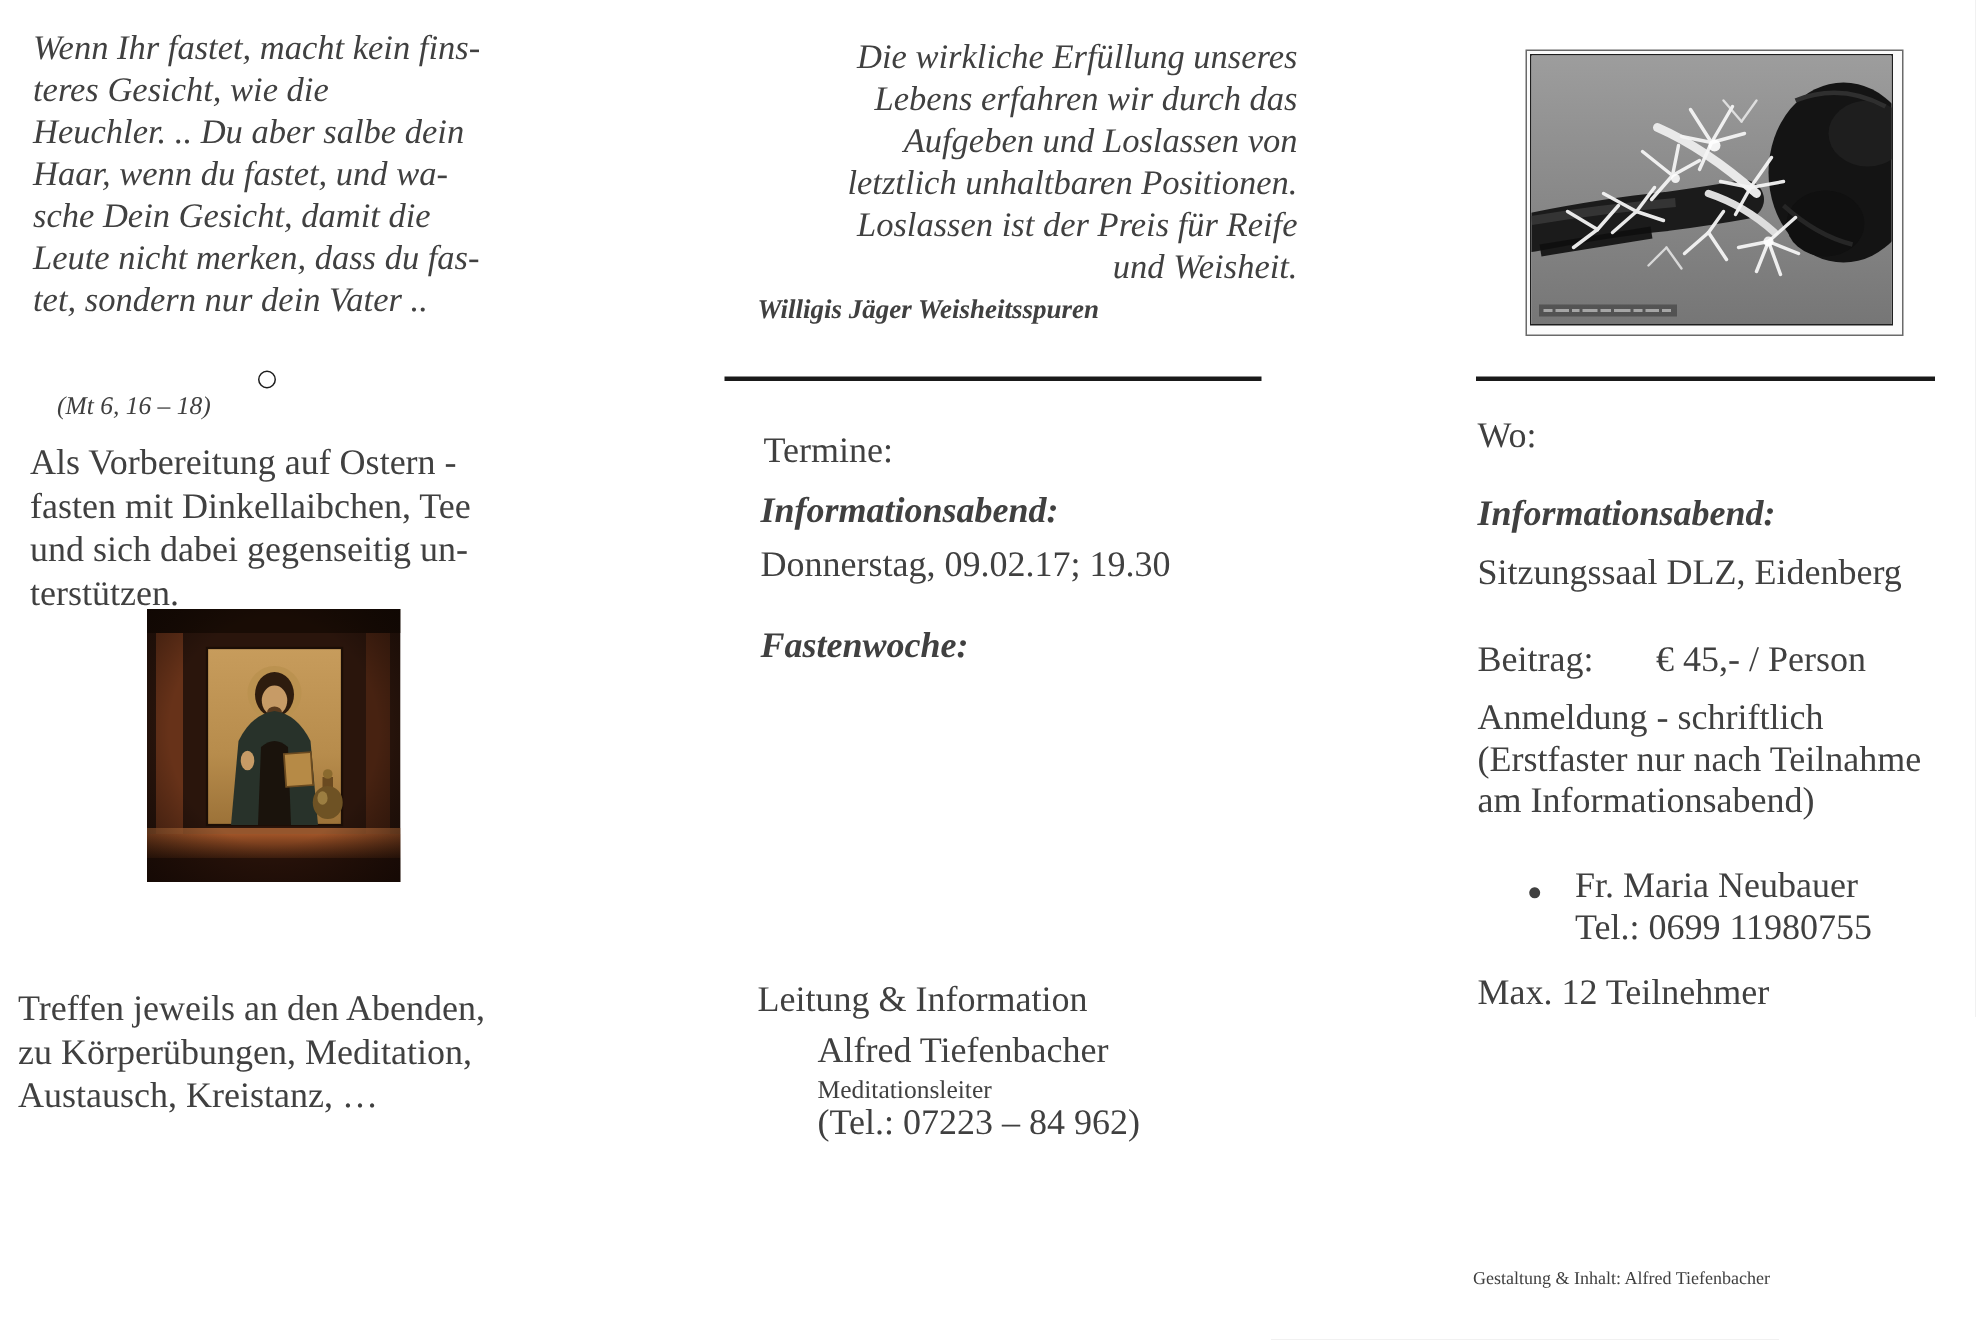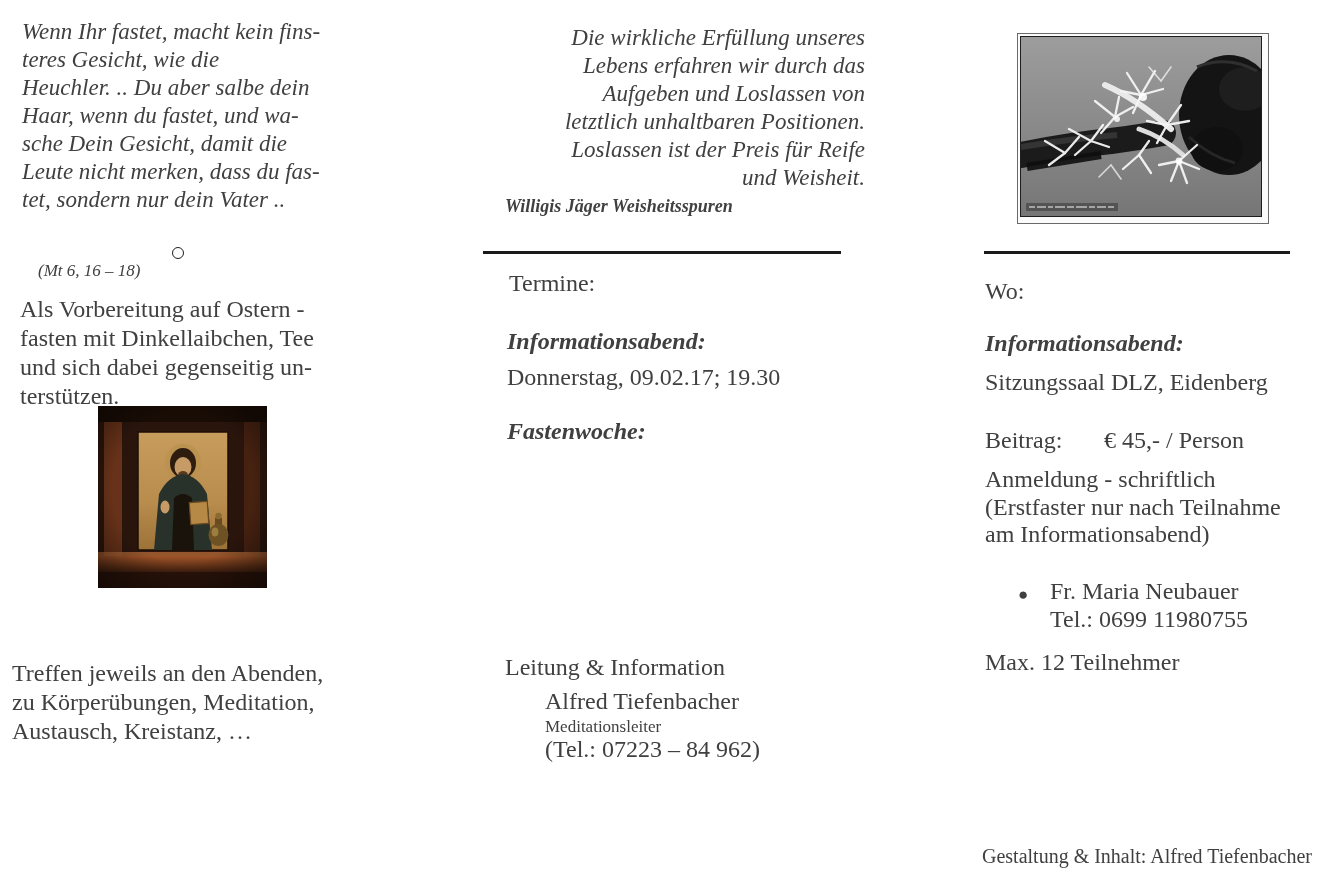--- a/index.html
+++ b/index.html
@@ -22,21 +22,21 @@
   .l-quote-ref{left:38px;top:216px;font-size:17px;font-style:italic;margin-top:45px;}
   .circle-ornament{left:172px;top:247px;width:10px;height:10px;border:1.6px solid #1d1d1d;border-radius:50%;}
   .l-intro{left:20px;top:268px;width:430px;font-size:24px;line-height:29px;margin-top:27px;}
   .l-photo{left:98px;top:406px;width:169px;height:182px;}
   .l-closing{left:12px;top:659px;width:370px;font-size:24px;line-height:29px;text-align:left;}
 
   
   .m-quote{left:505px;top:24px;width:360px;font-size:23px;line-height:28px;font-style:italic;text-align:right;}
   .m-quote-src{left:505px;top:196px;font-size:18px;}
   .m-divider{left:483px;top:251px;width:358px;height:2.5px;background:#1a1a1a;}
-  .m-heading{left:509px;top:270px;font-size:24px;}
+  .m-heading{left:509px;top:288px;font-size:24px;}
   .m-info-label{left:507px;top:328px;font-size:24px;}
   .m-info-value{left:507px;top:364px;font-size:24px;}
   .m-week-label{left:507px;top:418px;font-size:24px;}
   .m-week{left:507px;top:461px;width:340px;font-size:24px;line-height:27.5px;}
   .m-lead-heading{left:505px;top:654px;font-size:24px;}
   .m-lead-name{left:545px;top:688px;font-size:24px;}
   .m-lead-role{left:545px;top:717px;font-size:17px;}
   .m-lead-phone{left:545px;top:736px;font-size:24px;}
   .m-footer{left:481px;top:839px;width:430px;font-size:16px;line-height:19.5px;}
 
@@ -46,21 +46,21 @@
   .r-divider{left:984px;top:251px;width:306px;height:2.5px;background:#1a1a1a;}
   .r-heading{left:985px;top:278px;font-size:24px;}
   .r-info-label{left:985px;top:330px;font-size:24px;}
   .r-location{left:985px;top:369px;font-size:24px;}
   .r-fee-label{left:985px;top:427px;font-size:24px;}
   .r-fee-value{left:1104px;top:427px;font-size:24px;}
   .r-registration{left:985px;top:466px;width:330px;font-size:24px;line-height:27.5px;}
   .bullet-dot{left:1018px;top:589px;font-size:17px;line-height:12px;}
   .r-contact{left:1050px;top:577px;width:280px;font-size:24px;line-height:28px;}
   .r-capacity{left:985px;top:649px;font-size:24px;}
-  .r-footer{left:982px;top:845px;font-size:20px;}
+  .r-footer{left:982px;top:845px;font-size:12px;}
 </style>
 </head>
 <body>
 
 <div class="sheet">
 
   <div class="abs l-quote lines">Wenn Ihr fastet, macht kein fins-
 teres Gesicht, wie die
 Heuchler. .. Du aber salbe dein
 Haar, wenn du fastet, und wa-

